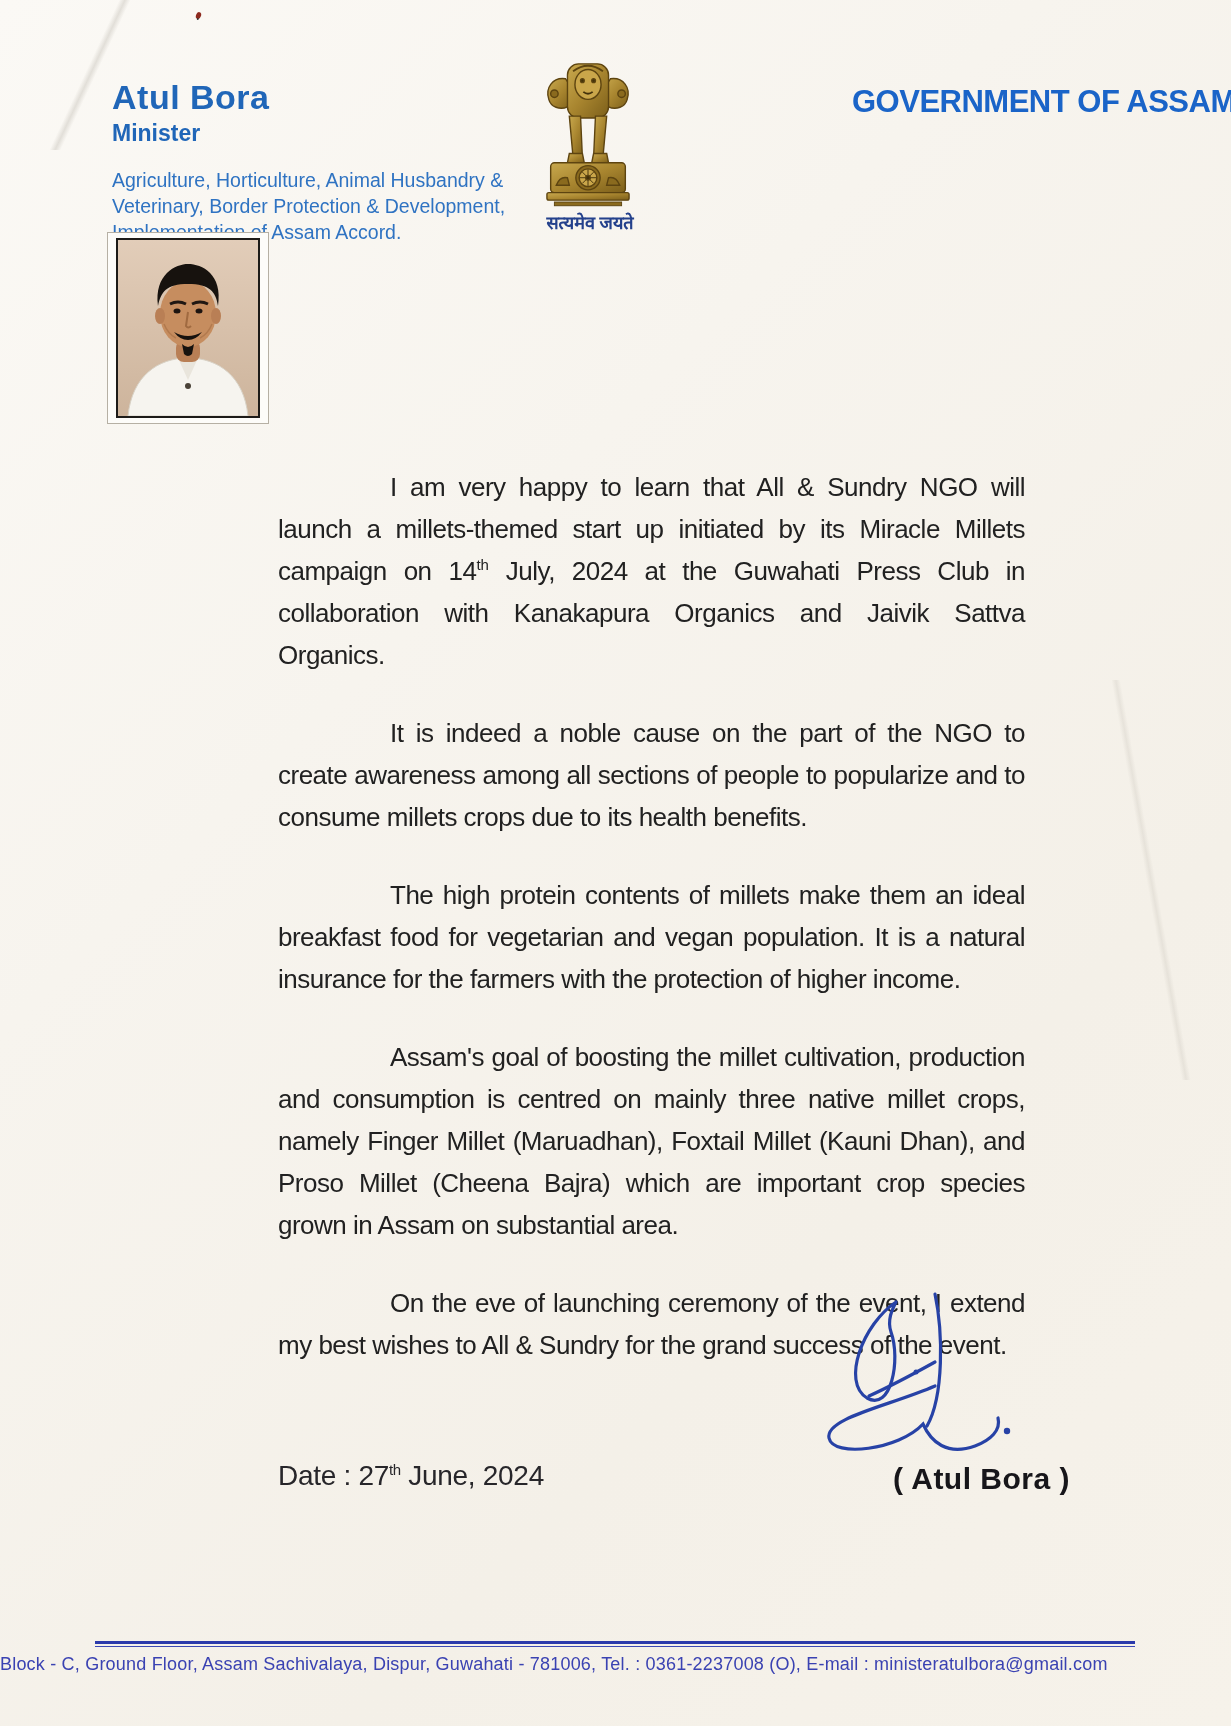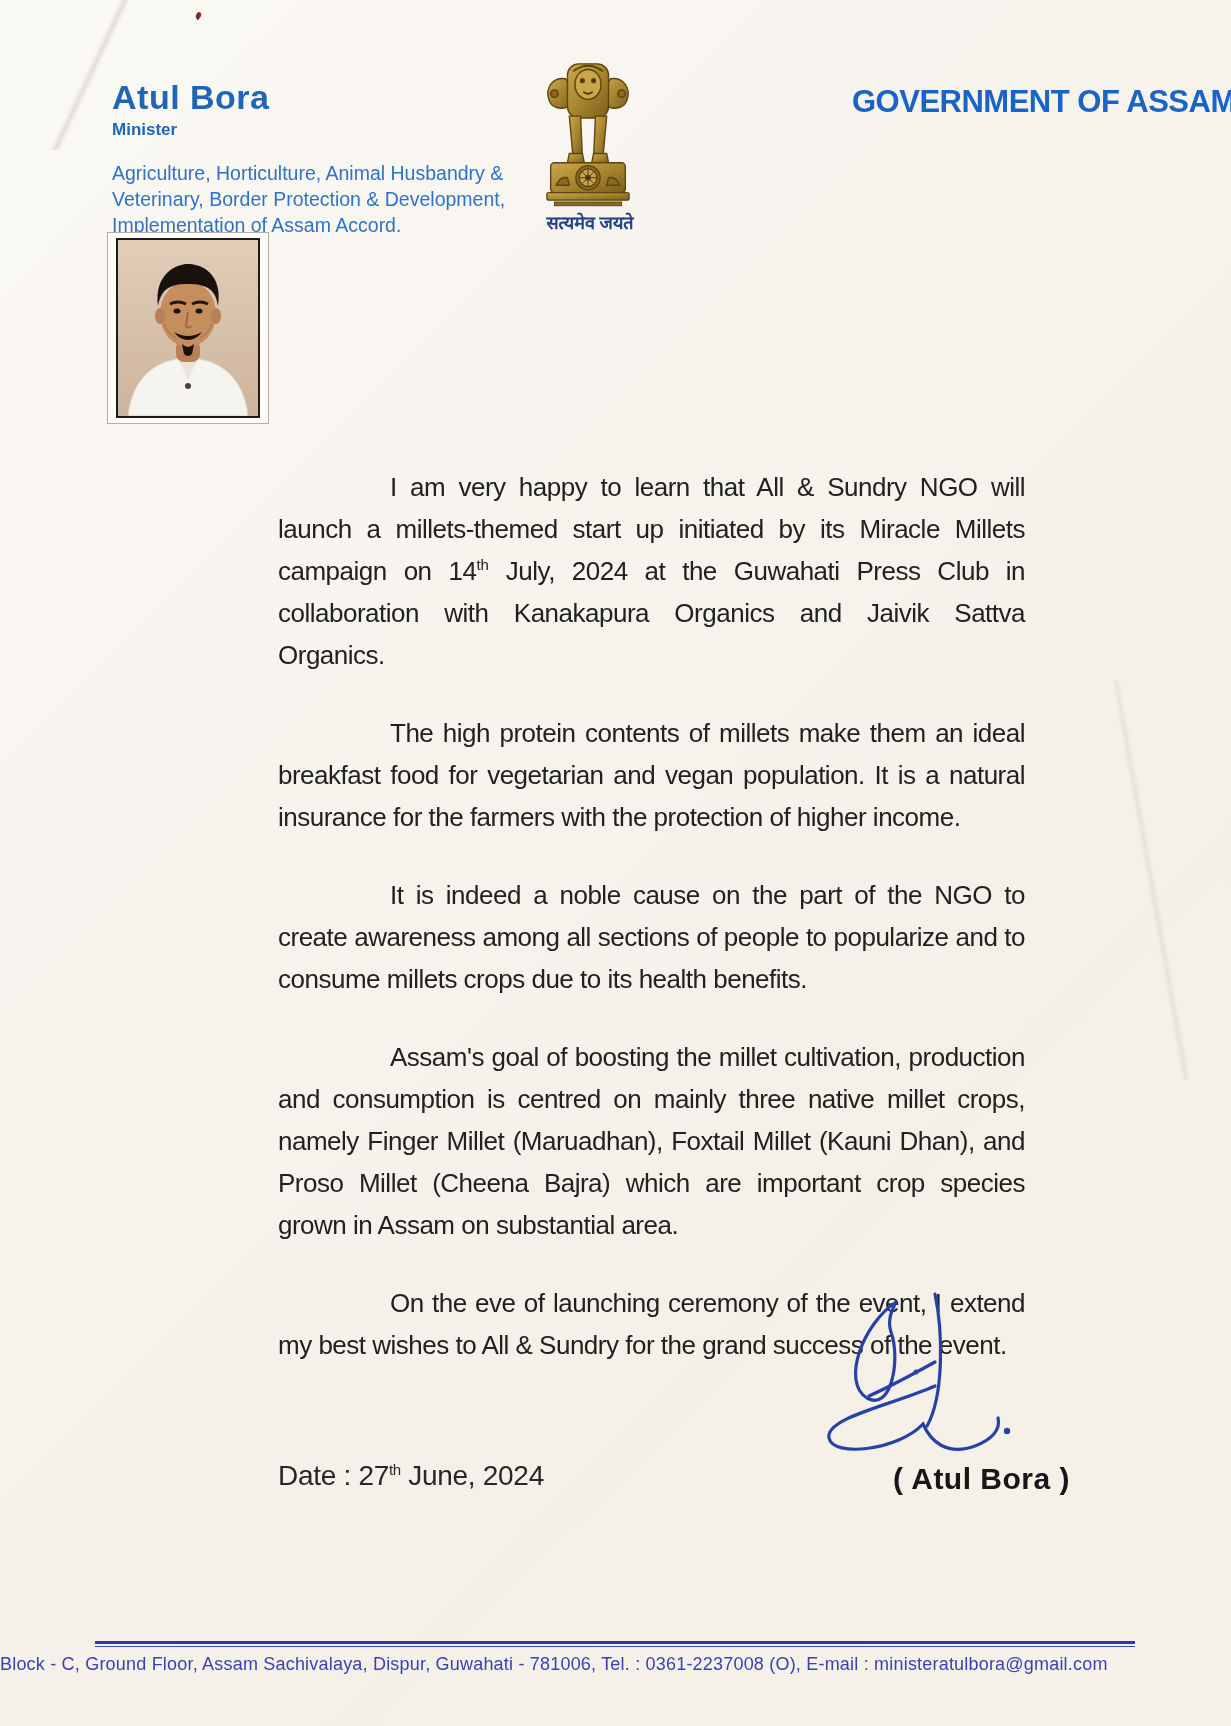--- a/index.html
+++ b/index.html
@@ -16,21 +16,21 @@
     background:linear-gradient(115deg,transparent 48%,rgba(180,175,165,.35) 50%,transparent 52%);}
   .crease2{position:absolute;right:0;top:680px;width:160px;height:400px;
     background:linear-gradient(80deg,transparent 48%,rgba(190,185,175,.25) 50%,transparent 52%);}
   .speck{position:absolute;left:196px;top:12px;width:5px;height:7px;border-radius:50%;
     background:#8d2a1e;transform:rotate(20deg);}
   .speck:after{content:"";position:absolute;left:2px;top:6px;width:2px;height:2px;background:#333;border-radius:50%;}
 
   
   .lh-left{position:absolute;left:112px;top:78px;width:430px;color:#2268b6;}
   .lh-name{font-size:34px;font-weight:bold;letter-spacing:.5px;color:#2066b8;}
-  .lh-minister{font-size:17px;font-weight:bold;margin-top:3px;color:#2066b8;}
+  .lh-minister{font-size:23px;font-weight:bold;margin-top:3px;color:#2066b8;}
   .lh-dept{font-size:19.5px;line-height:26px;margin-top:20px;color:#2f73c2;}
 
   .emblem{position:absolute;left:532px;top:52px;width:112px;height:160px;}
   .motto{position:absolute;left:495px;top:210px;width:190px;text-align:center;
     font-size:18px;font-weight:bold;color:#24418c;font-family:Liberation Serif, serif;}
 
   .gov-title{position:absolute;left:852px;top:84px;font-size:31px;font-weight:bold;
     letter-spacing:-0.5px;color:#1a64c8;white-space:nowrap;}
 
   
@@ -175,22 +175,22 @@
 
         <path d="M46 84 q4 10 12 14" stroke="#b27a4e" stroke-width="1.5" fill="none"></path>
         <path d="M94 84 q-4 10 -12 14" stroke="#b27a4e" stroke-width="1.5" fill="none"></path>
       </svg>
     </div>
   </div>
 
 
   <div class="letter-body">
     <p><span>I am very happy to learn that All &amp; Sundry NGO will launch a millets-themed start up initiated by its Miracle Millets campaign on 14</span><sup>th</sup><span> July, 2024 at the Guwahati Press Club in collaboration with Kanakapura Organics and Jaivik Sattva Organics.</span></p>
+    <p>It is indeed a noble cause on the part of the NGO to create awareness among all sections of people to popularize and to consume millets crops due to its health benefits.</p>
     <p>The high protein contents of millets make them an ideal breakfast food for vegetarian and vegan population. It is a natural insurance for the farmers with the protection of higher income.</p>
-    <p>It is indeed a noble cause on the part of the NGO to create awareness among all sections of people to popularize and to consume millets crops due to its health benefits.</p>
     <p>Assam's goal of boosting the millet cultivation, production and consumption is centred on mainly three native millet crops, namely Finger Millet (Maruadhan), Foxtail Millet (Kauni Dhan), and Proso Millet (Cheena Bajra) which are important crop species grown in Assam on substantial area.</p>
     <p>On the eve of launching ceremony of the event, I extend my best wishes to All &amp; Sundry for the grand success of the event.</p>
   </div>
 
   <div class="signature">
     <svg viewBox="0 0 250 190" width="250" height="190" fill="none" stroke="#2742a6" stroke-width="3.2" stroke-linecap="round">
       <path d="M101 14 C68 36 46 94 72 110 C96 124 106 72 96 44 C92 32 97 22 101 14"></path>
       <path d="M140 6 C148 44 149 108 132 138"></path>
       <path d="M74 108 C96 98 122 84 140 74"></path>
       <path d="M140 98 C94 118 30 130 34 150 C38 170 104 162 128 136 C136 154 152 168 180 158 C196 152 206 142 203 130"></path>

